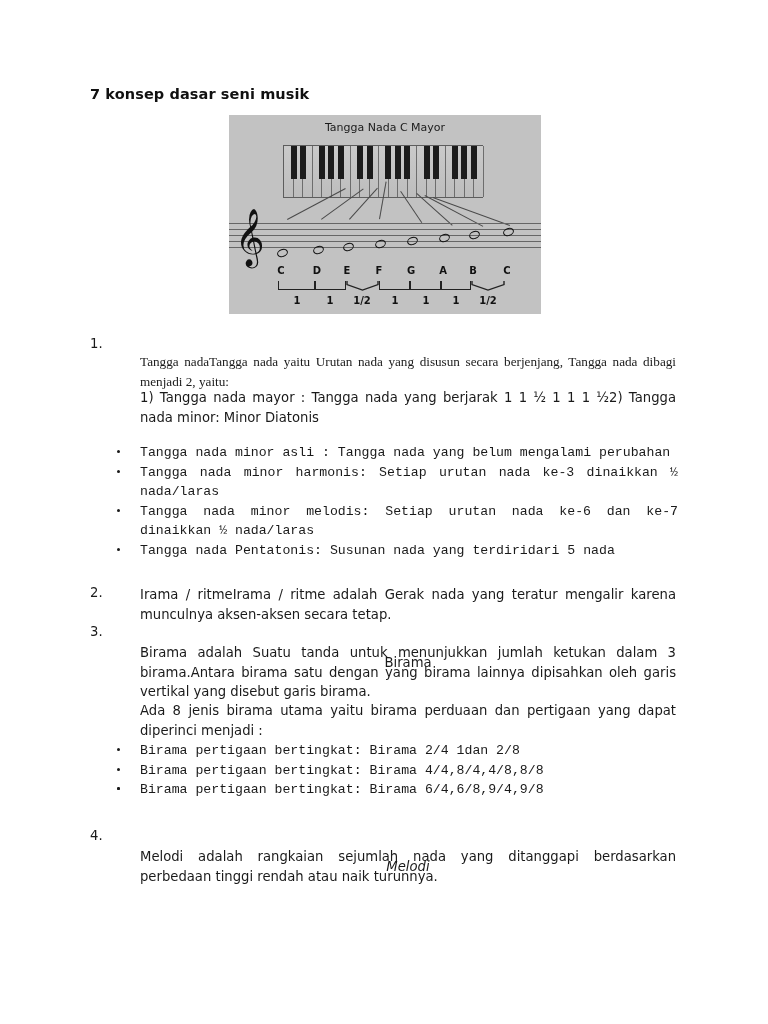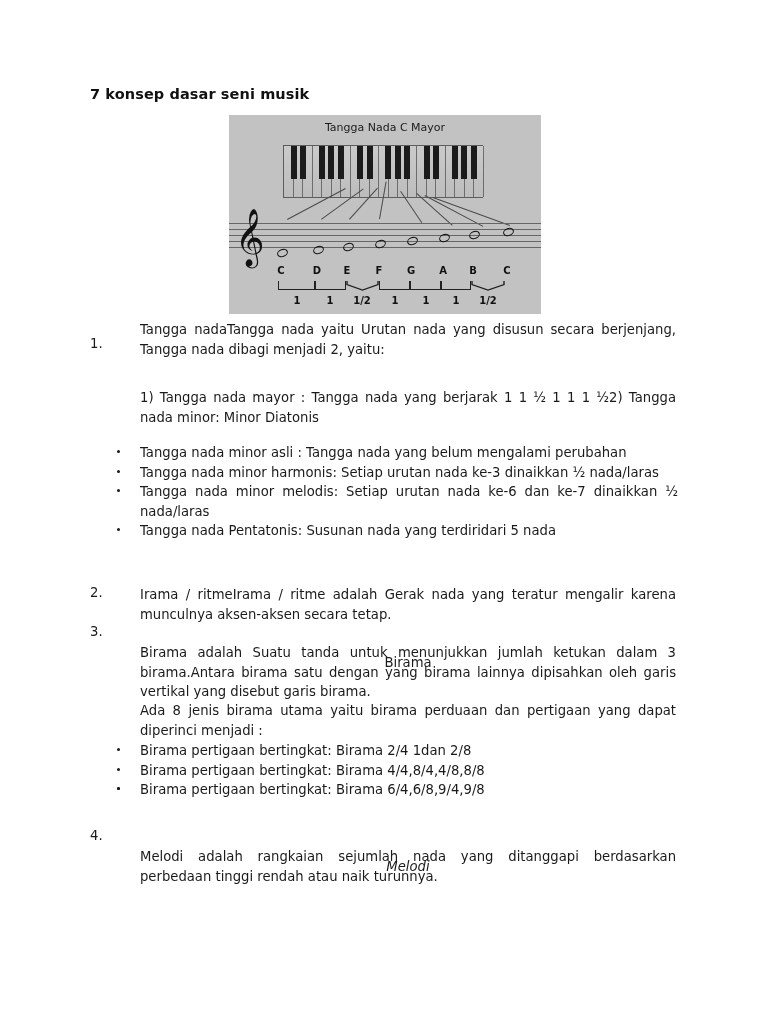--- a/index.html
+++ b/index.html
@@ -184,20 +184,21 @@
     list-style: none;
   }
   .bullets li {
     position: relative;
     padding-left: 28px;
     font-size: 13.2px;
     line-height: 19.5px;
     color: #1a1a1a;
     text-align: justify;
     margin-bottom: 0px;
+    font-family: Liberation Mono, monospace;
   }
   .bullets li .dot {
     position: absolute;
     left: 5px;
     top: 7px;
     width: 3.4px;
     height: 3.4px;
     background: #1a1a1a;
     border-radius: 50%;
   }
@@ -307,21 +308,21 @@
     <div class="interval" style="left:55px;">1</div>
     <div class="interval" style="left:88px;">1</div>
     <div class="interval" style="left:120px;">1/2</div>
     <div class="interval" style="left:153px;">1</div>
     <div class="interval" style="left:184px;">1</div>
     <div class="interval" style="left:214px;">1</div>
     <div class="interval" style="left:246px;">1/2</div>
   </div>
 
   <div class="num" style="top:336px;">1.</div>
-  <div class="block" style="top:320px;">Tangga nadaTangga nada yaitu Urutan nada yang disusun secara berjenjang, Tangga nada dibagi menjadi 2, yaitu:</div>
+  <div class="block" style="top:352px;font-family:Liberation Serif, serif;">Tangga nadaTangga nada yaitu Urutan nada yang disusun secara berjenjang, Tangga nada dibagi menjadi 2, yaitu:</div>
   <div class="sub" style="top:388px;">1) Tangga nada mayor : Tangga nada yang berjarak 1 1 ½ 1 1 1 ½2) Tangga nada minor: Minor Diatonis</div>
 
   <ul class="bullets" style="top:443px;">
     <li><span class="dot"></span><span>Tangga nada minor asli : Tangga nada yang belum mengalami perubahan</span></li>
     <li><span class="dot"></span><span>Tangga nada minor harmonis: Setiap urutan nada ke-3 dinaikkan ½ nada/laras</span></li>
     <li><span class="dot"></span><span>Tangga nada minor melodis: Setiap urutan nada ke-6 dan ke-7 dinaikkan ½ nada/laras</span></li>
     <li><span class="dot"></span><span>Tangga nada Pentatonis: Susunan nada yang terdiridari 5 nada</span></li>
   </ul>
 
   <div class="num" style="top:585px;">2.</div>

